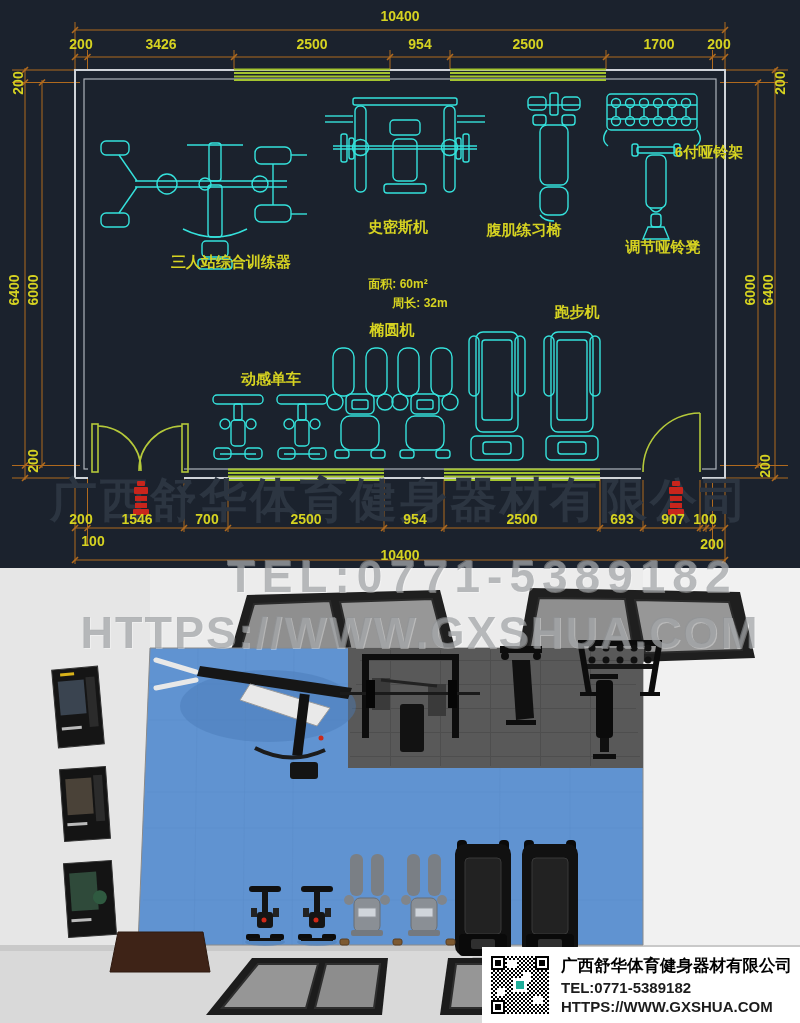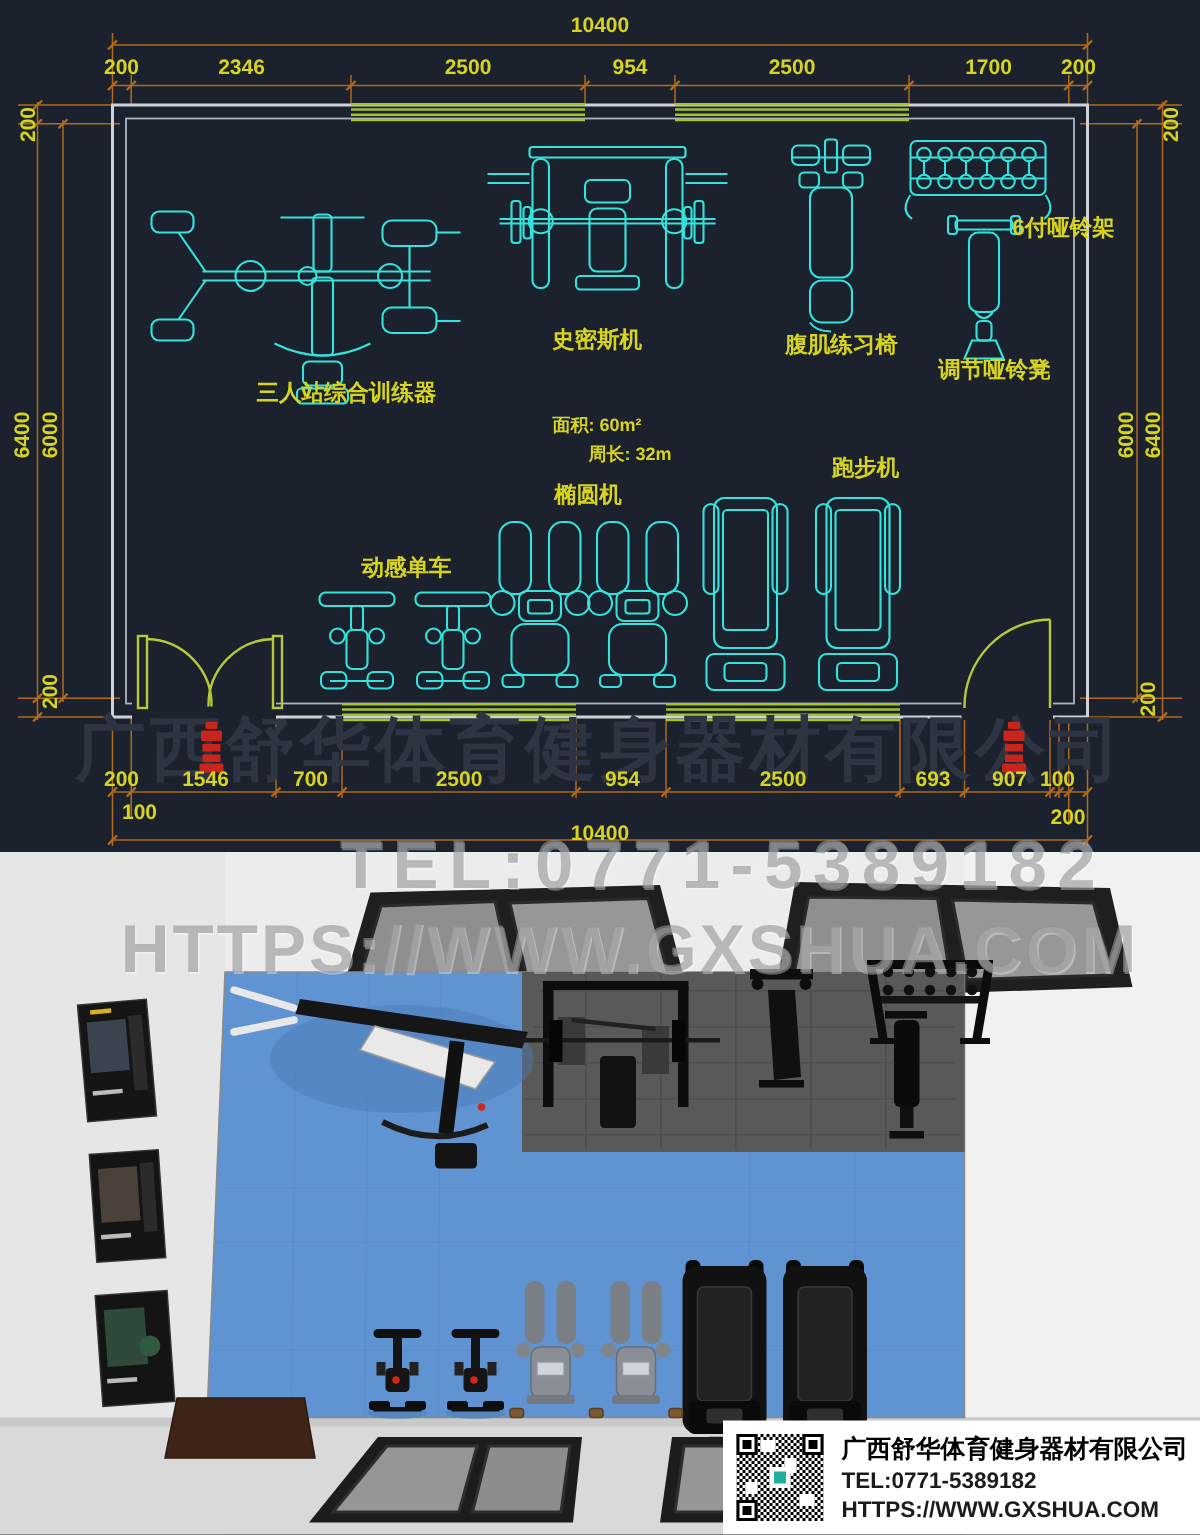--- a/index.html
+++ b/index.html
@@ -340,21 +340,21 @@
           <rect x="6" y="0" width="8" height="5" rx="1"></rect>
           <rect x="3" y="6" width="14" height="7" rx="1"></rect>
           <rect x="4" y="15" width="12" height="5"></rect>
           <rect x="4" y="22" width="12" height="5"></rect>
           <rect x="2" y="28" width="16" height="6" rx="1"></rect>
         </g>
     </svg>
 
     <div class="lbl" style="left:400px;top:16px;">10400</div>
     <div class="lbl" style="left:81px;top:44px;">200</div>
-    <div class="lbl" style="left:161px;top:44px;">2346</div>
+    <div class="lbl" style="left:161px;top:44px;">3426</div>
     <div class="lbl" style="left:312px;top:44px;">2500</div>
     <div class="lbl" style="left:420px;top:44px;">954</div>
     <div class="lbl" style="left:528px;top:44px;">2500</div>
     <div class="lbl" style="left:659px;top:44px;">1700</div>
     <div class="lbl" style="left:719px;top:44px;">200</div>
     <div class="lbl v" style="left:18px;top:83px;">200</div>
     <div class="lbl v" style="left:780px;top:83px;">200</div>
     <div class="lbl v" style="left:14px;top:290px;">6400</div>
     <div class="lbl v" style="left:33px;top:290px;">6000</div>
     <div class="lbl v" style="left:750px;top:290px;">6000</div>
@@ -369,21 +369,21 @@
     <div class="lbl" style="left:522px;top:519px;">2500</div>
     <div class="lbl" style="left:622px;top:519px;">693</div>
     <div class="lbl" style="left:673px;top:519px;">907</div>
     <div class="lbl" style="left:705px;top:519px;">100</div>
     <div class="lbl" style="left:93px;top:541px;">100</div>
     <div class="lbl" style="left:712px;top:544px;">200</div>
     <div class="lbl" style="left:400px;top:555px;">10400</div>
 
     <div class="lbl eq" style="left:231px;top:262px;">三人站综合训练器</div>
     <div class="lbl eq" style="left:398px;top:227px;">史密斯机</div>
-    <div class="lbl eq" style="left:561px;top:230px;">腹肌练习椅</div>
+    <div class="lbl eq" style="left:524px;top:230px;">腹肌练习椅</div>
     <div class="lbl eq" style="left:709px;top:152px;">6付哑铃架</div>
     <div class="lbl eq" style="left:663px;top:247px;">调节哑铃凳</div>
     <div class="lbl eq" style="left:271px;top:379px;">动感单车</div>
     <div class="lbl eq" style="left:392px;top:330px;">椭圆机</div>
     <div class="lbl eq" style="left:577px;top:312px;">跑步机</div>
 
     <div class="lbl sol" style="left:398px;top:284px;">面积: 60m²</div>
     <div class="lbl sol" style="left:420px;top:303px;">周长: 32m</div>
   </div>
 

